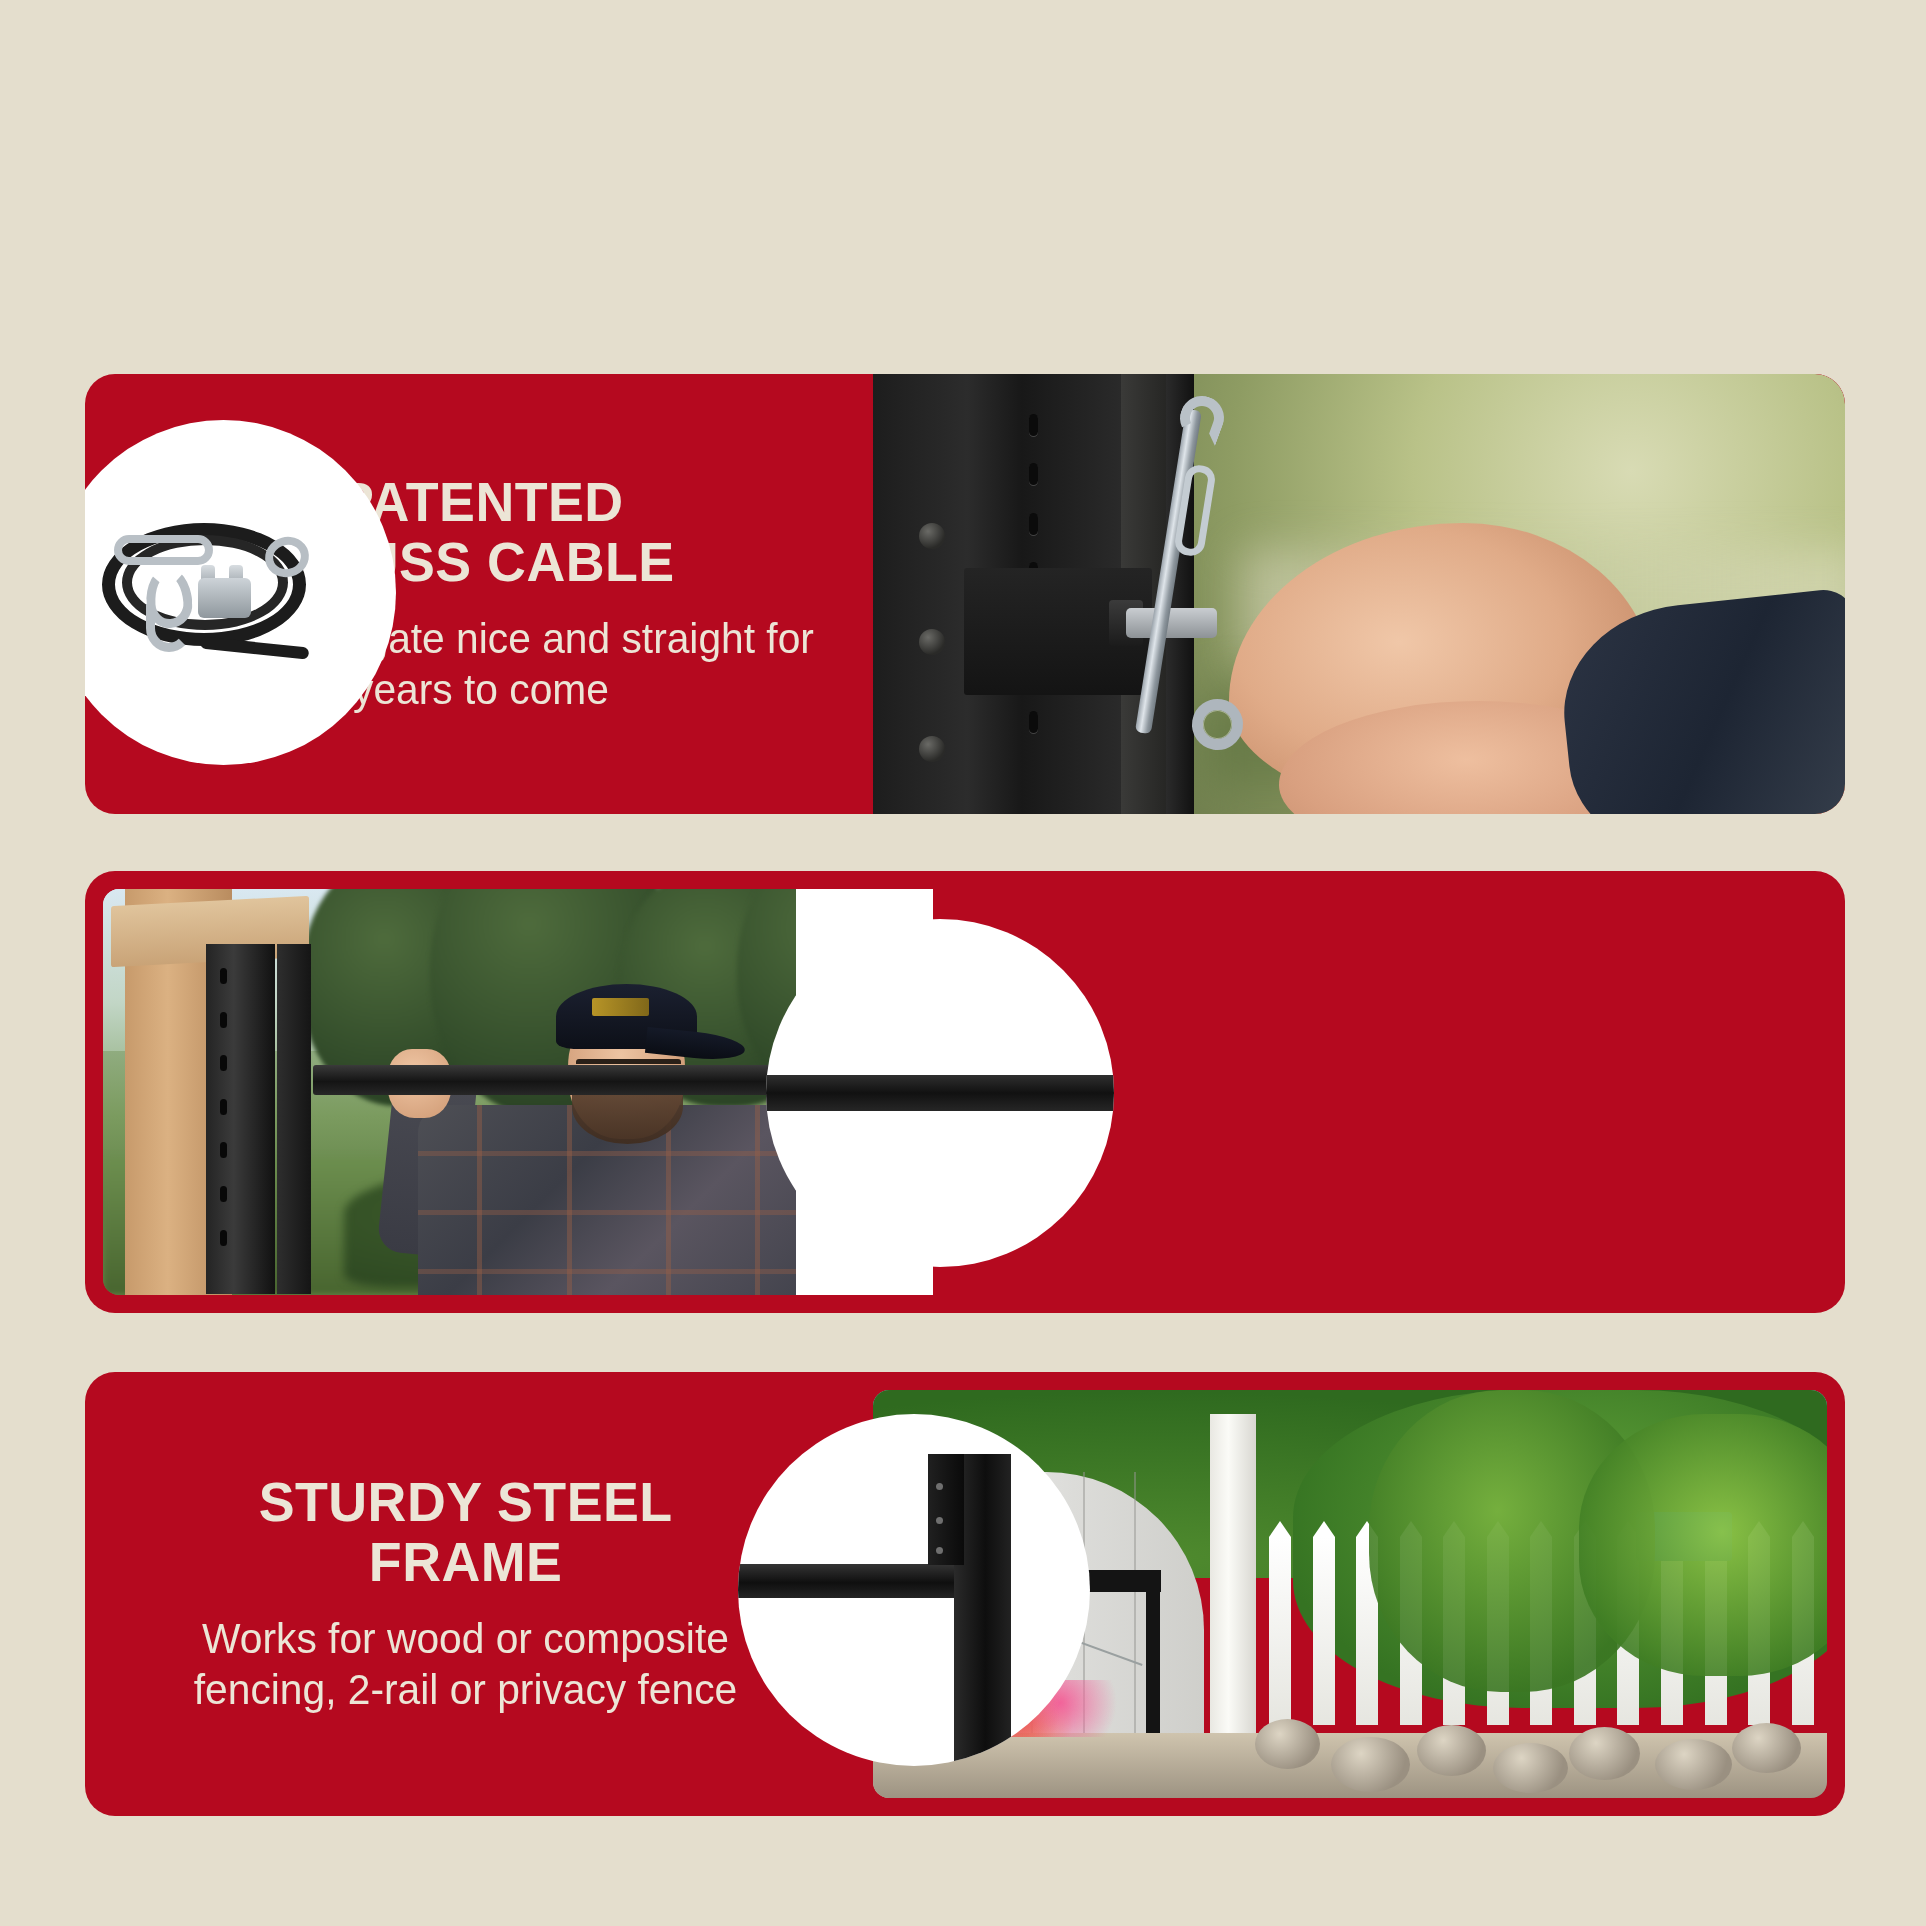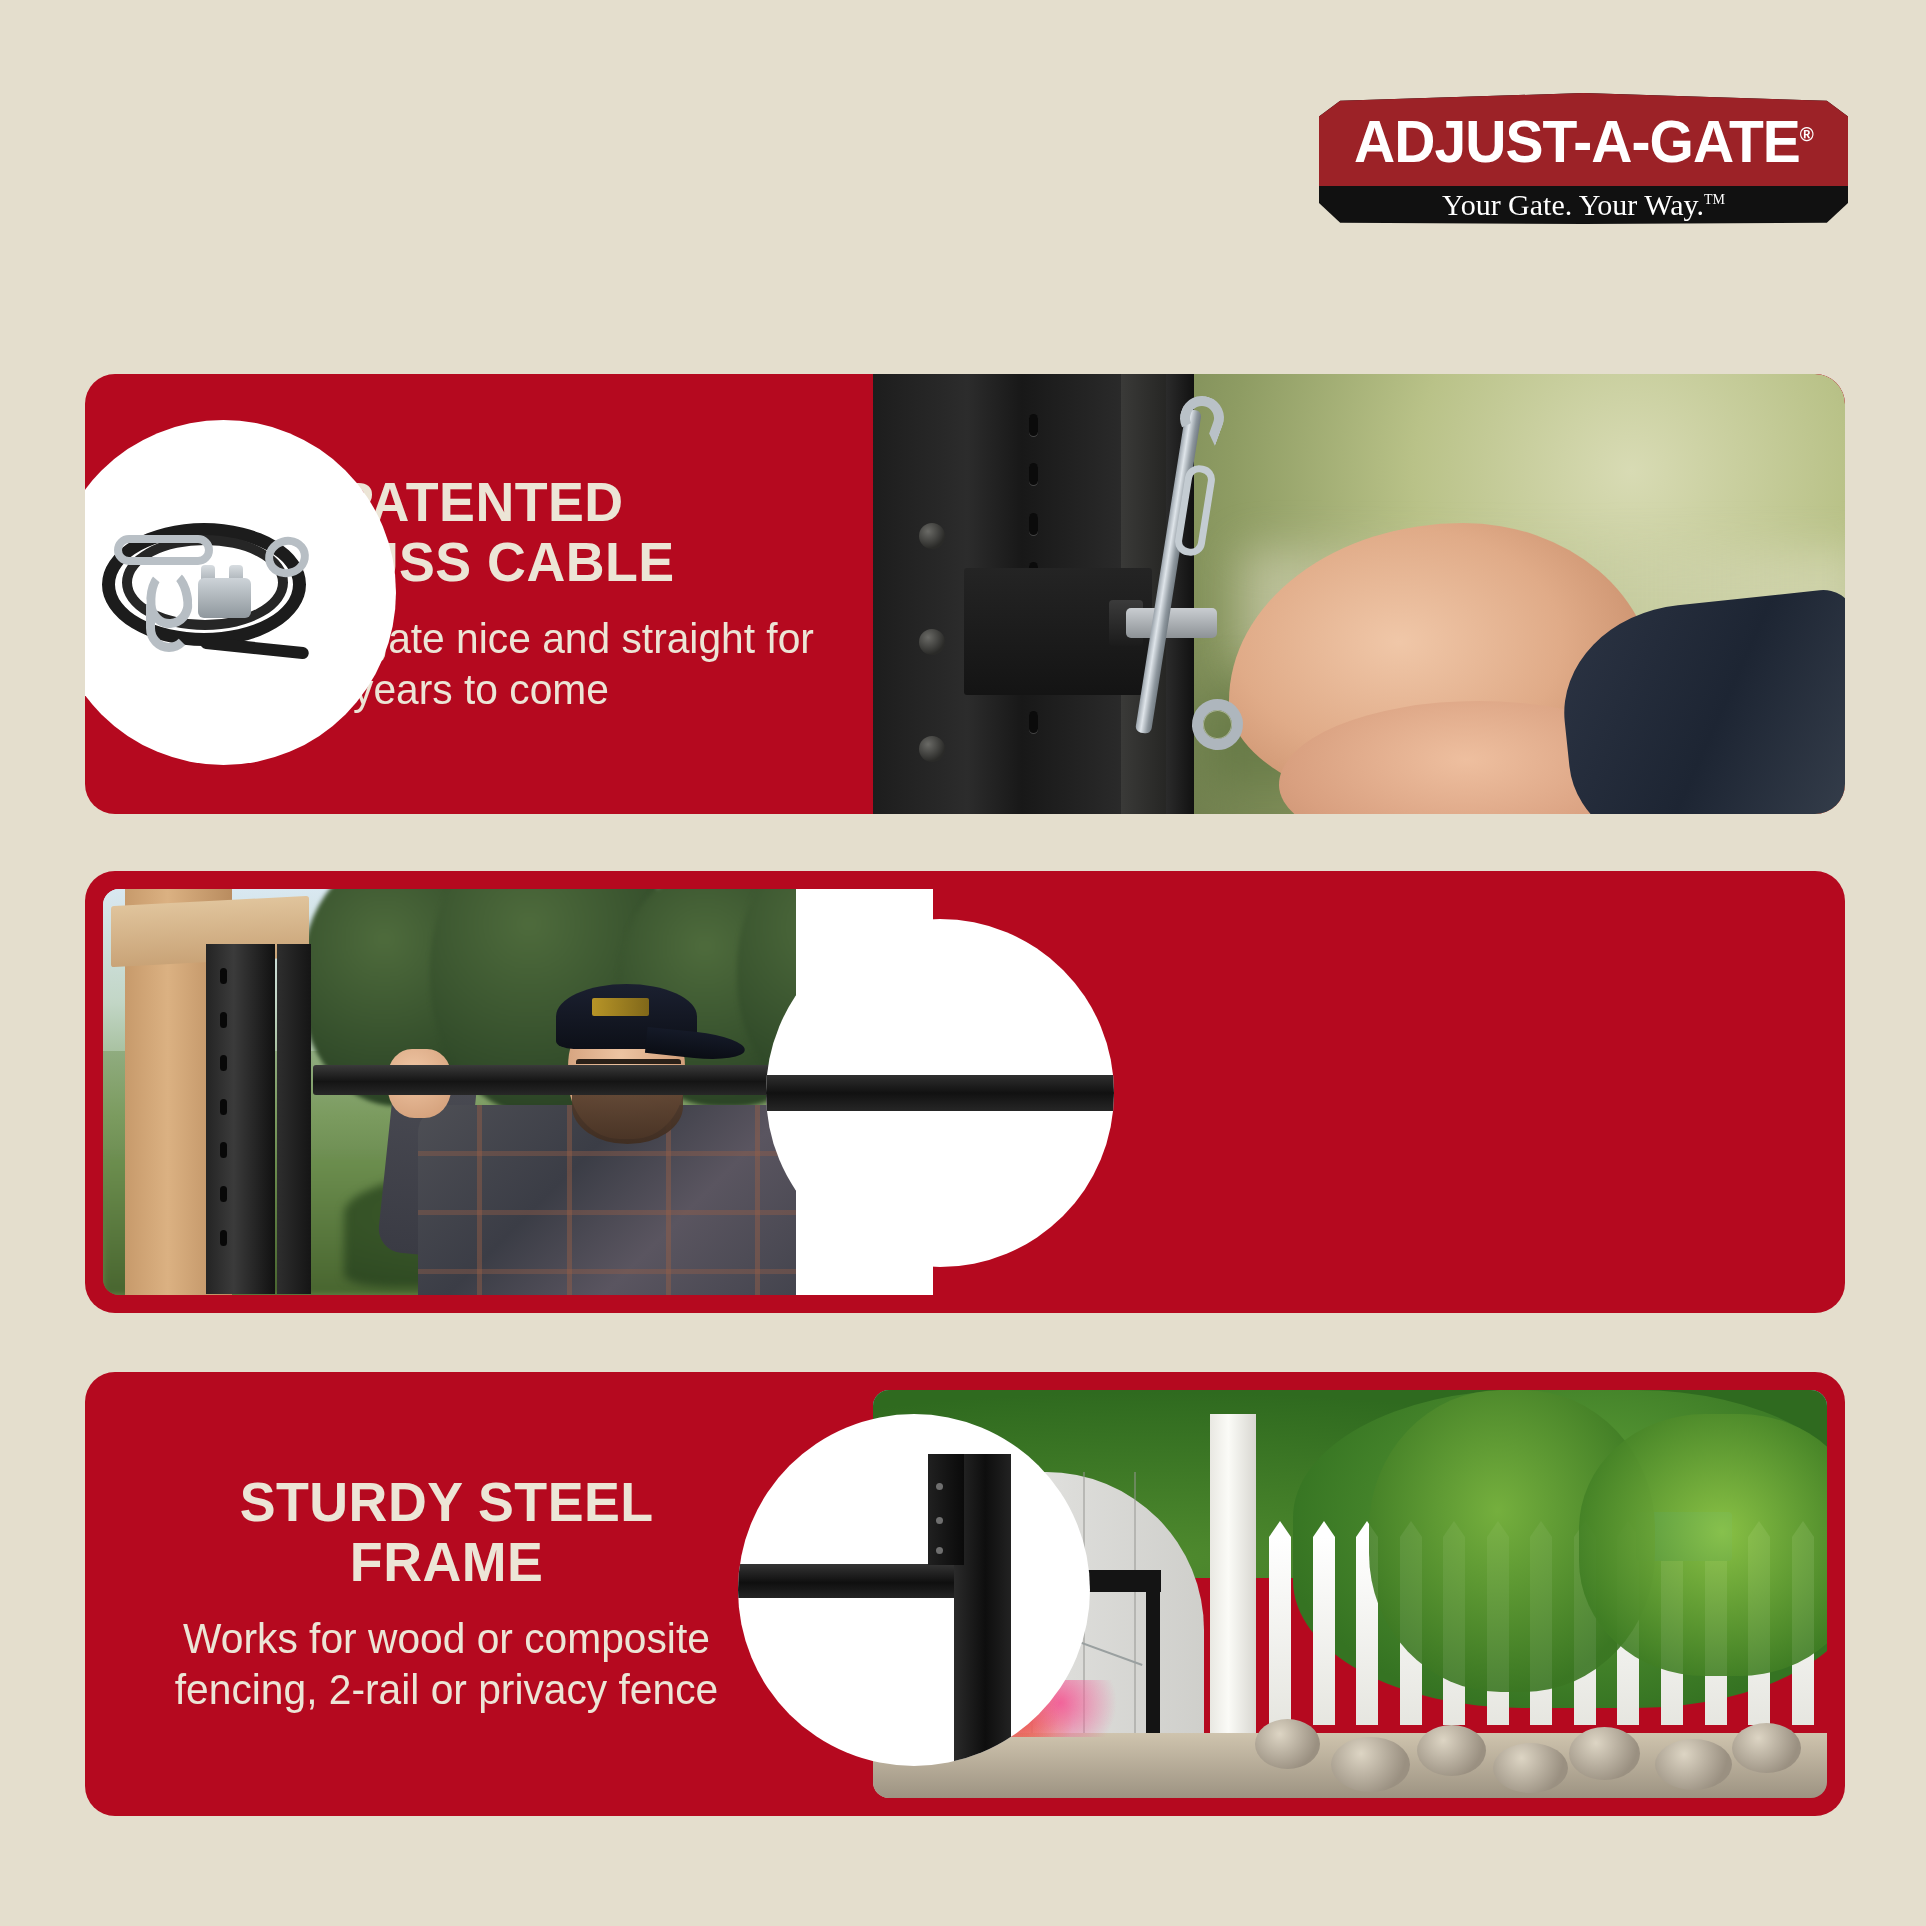--- a/index.html
+++ b/index.html
@@ -339,21 +339,21 @@
     position:absolute; left:711px; top:18px; width:137px; height:406px;
     background:#fff;
   }
   #p2-circle{ left:681px; top:48px; width:348px; height:348px; }
   .p2-circ-bar{
     position:absolute; left:0; top:156px; width:100%; height:36px;
     background:linear-gradient(180deg,#2f2f2f,#111 50%,#262626);
   }
 
   
-  #p3-text{ left:12px; width:699px;align-items:center; }
+  #p3-text{ left:31px; width:699px;align-items:center; }
   #p3-photo{ left:788px; top:18px; width:954px; height:408px; border-radius:16px; }
   .p3-sky{ position:absolute; left:0; top:0; width:100%; height:22%; background:linear-gradient(180deg,#7cc4e8,#a9d8ee); }
   .p3-hedge{
     position:absolute; left:0; top:0; width:100%; height:46%;
     background:radial-gradient(ellipse at 30% 90%, #4f8a2e, #2f6a1f 70%);
   }
   .p3-hedge2{
     position:absolute; left:44%; top:0; width:60%; height:78%;
     background:radial-gradient(ellipse at 50% 40%, #63a43a, #357322 75%);
     border-radius:40%;
@@ -445,30 +445,20 @@
     position:absolute; width:7px; height:7px; border-radius:50%;
     background:#6f6f6f;
   }
 </style>
 </head>
 <body>
 
 <div class="header">
 
 
-  <div class="logo">
-    <div class="logo-shape">
-      <div class="logo-red">
-        <div class="logo-word"><span>ADJUST-A-GATE</span><span class="logo-reg">®</span></div>
-      </div>
-      <div class="logo-black">
-        <div class="logo-tagline"><span>Your Gate. Your Way.</span><span class="logo-tm">TM</span></div>
-      </div>
-    </div>
-  </div>
 </div>
 
 <div class="panel" id="panel-1">
 
   <div class="panel-text" id="p1-text">
     <div class="panel-head">
       <div>PATENTED</div>
       <div>TRUSS CABLE</div>
     </div>
     <div class="panel-body">Keeps your gate nice and straight for years to come</div>

